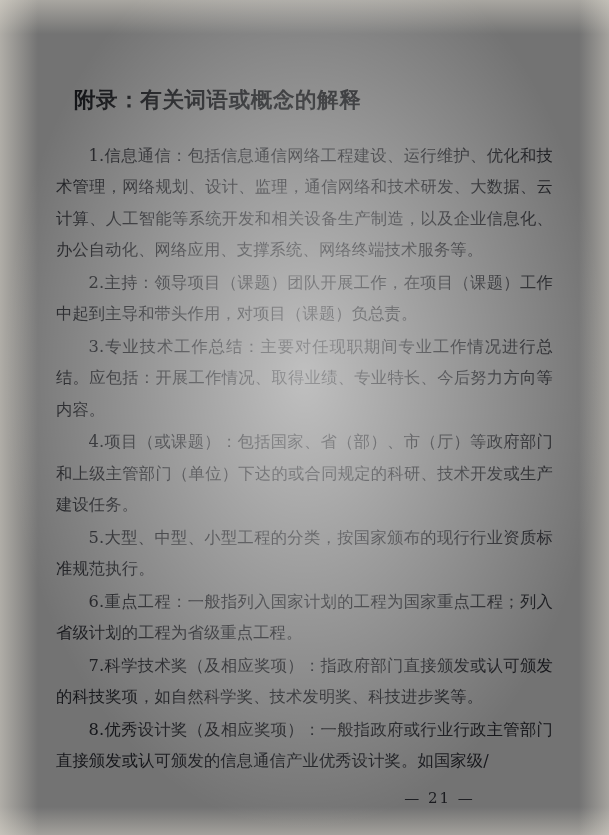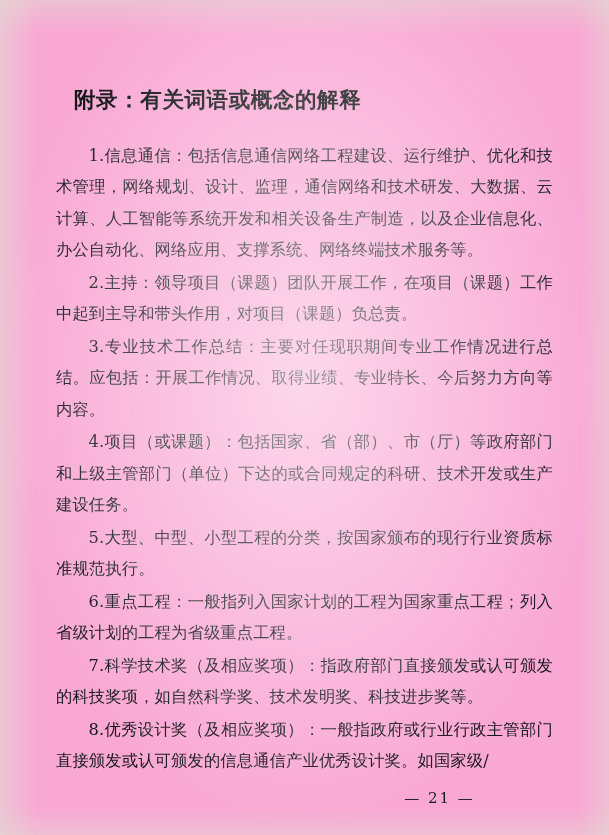--- a/index.html
+++ b/index.html
@@ -11,21 +11,21 @@
     height: 835px;
     background: #fbfaf7;
     font-family: "DejaVu Serif", "Liberation Serif", serif;
     color: #15161a;
     overflow: hidden;
   }
   #page {
     position: relative;
     width: 609px;
     height: 835px;
-    background: #f9a8d4;
+    background: #737373;
     box-sizing: border-box;
     padding: 14px 56px;
   }
   
   #page::before {
     content: "";
     position: absolute;
     inset: 0;
     background:
       radial-gradient(ellipse at 50% 45%, rgba(255,255,255,0.55) 0%, rgba(250,248,243,0.0) 70%),

